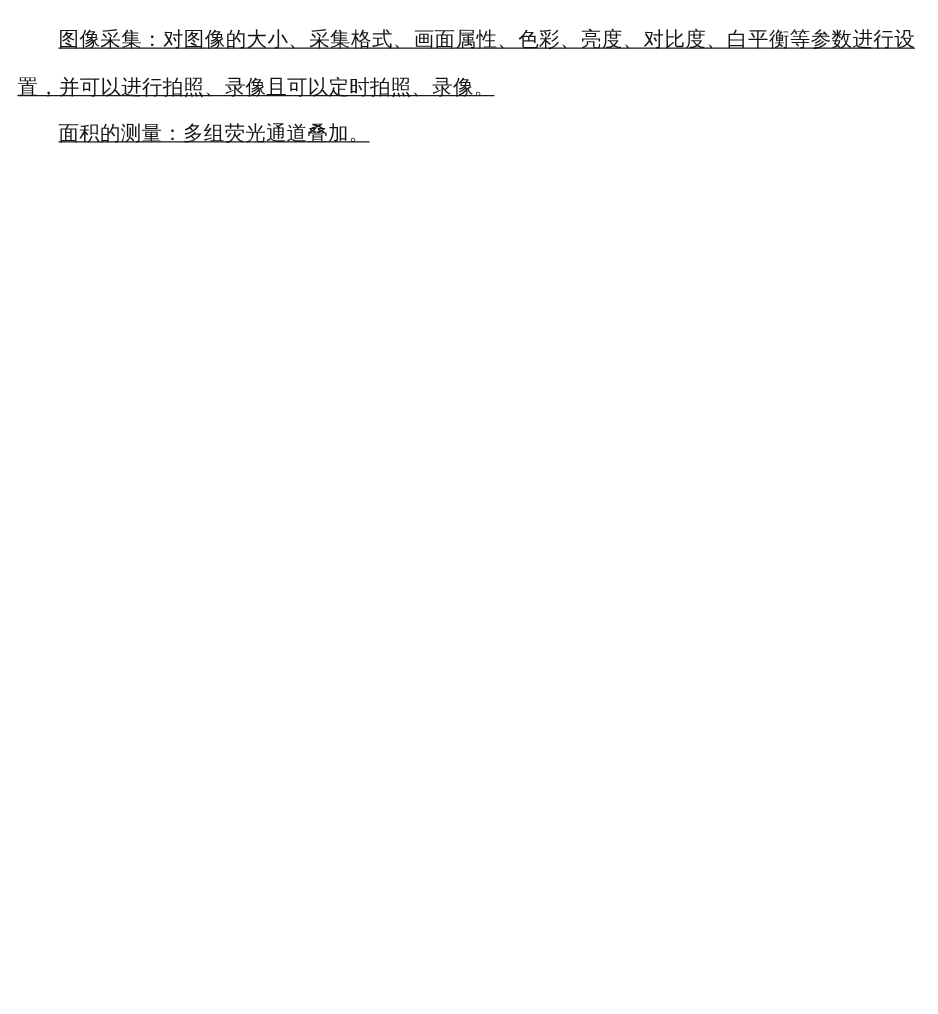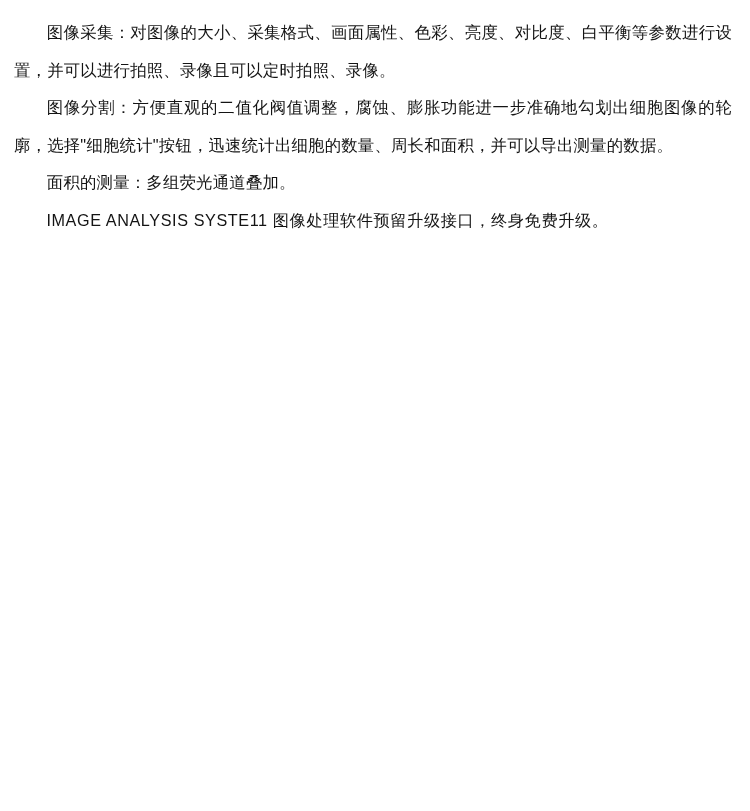--- a/index.html
+++ b/index.html
@@ -12,20 +12,21 @@
     background: #ffffff;
     font-family: "Liberation Sans", "DejaVu Sans", sans-serif;
     color: #1a1a1a;
     overflow: hidden;
   }
   .page {
     width: 750px;
     height: 811px;
     box-sizing: border-box;
     padding: 14px 18px 0 14px;
+    text-decoration: underline;
   }
   .para {
     font-size: 16.4px;
     line-height: 37.5px;
     text-align: justify;
     text-justify: inter-ideograph;
     text-indent: 2em;
     margin: 0;
     letter-spacing: 0.2px;
     color: #141414;
@@ -33,16 +34,14 @@
   .para.latin {
     font-size: 16.2px;
     letter-spacing: 0.6px;
   }
 </style>
 </head>
 <body>
 
 <div class="page">
   <p class="para">图像采集：对图像的大小、采集格式、画面属性、色彩、亮度、对比度、白平衡等参数进行设置，并可以进行拍照、录像且可以定时拍照、录像。</p>
-  <p class="para">图像分割：方便直观的二值化阀值调整，腐蚀、膨胀功能进一步准确地勾划出细胞图像的轮廓，选择"细胞统计"按钮，迅速统计出细胞的数量、周长和面积，并可以导出测量的数据。</p>
   <p class="para">面积的测量：多组荧光通道叠加。</p>
-  <p class="para latin">IMAGE ANALYSIS SYSTE11 图像处理软件预留升级接口，终身免费升级。</p>
 </div>
 
 </body></html>

